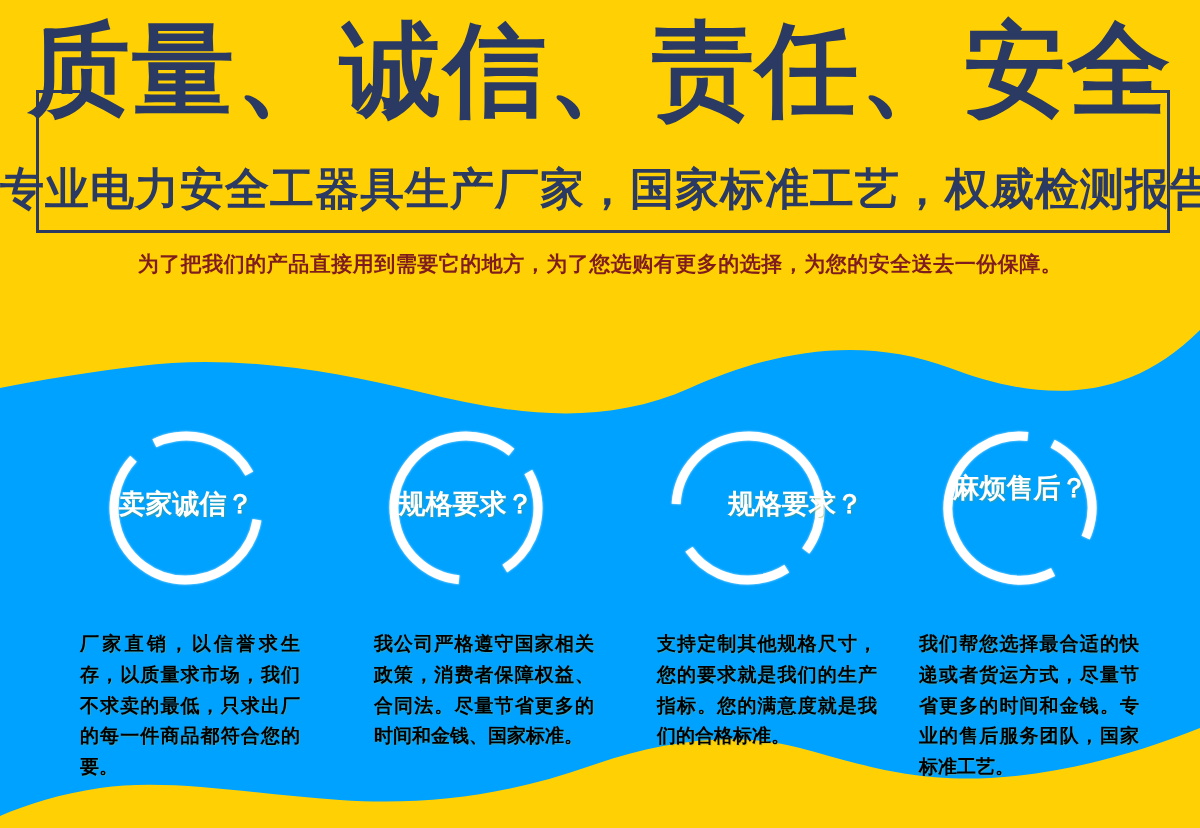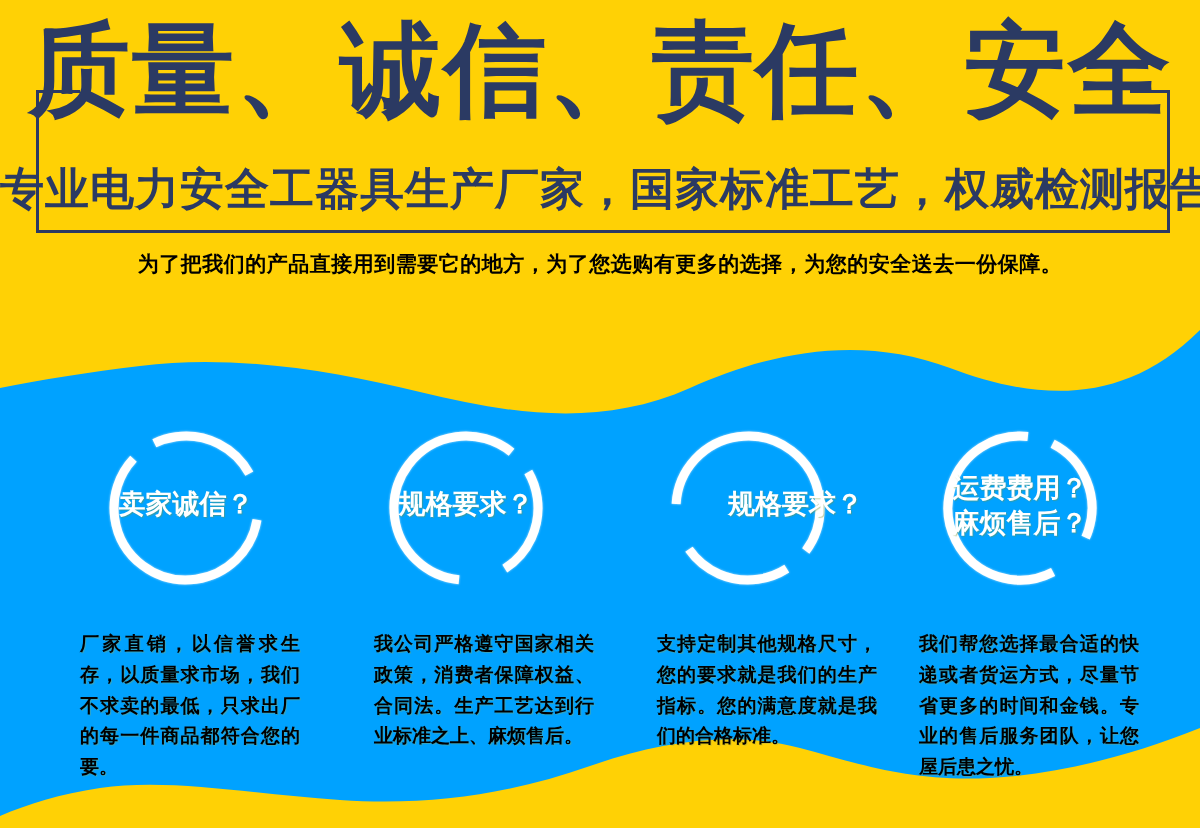--- a/index.html
+++ b/index.html
@@ -62,21 +62,21 @@
     z-index:6;
     white-space:nowrap;
   }
   .tagline-cn{
     position:absolute;left:0;top:250px;width:1200px;
     text-align:center;
     font-family:"Liberation Serif", serif;
     font-weight:bold;
     font-size:21px;
     letter-spacing:0.5px;
-    color:#000000;
+    color:#7f1d1d;
     z-index:6;white-space:nowrap;
   }
   .tagline-en{
     position:absolute;left:0;top:286px;width:1200px;
     text-align:center;
     font-family:"Liberation Serif", serif;
     font-weight:bold;
     font-size:12.5px;
     letter-spacing:0.2px;
     color:#2b3a63;
@@ -168,21 +168,21 @@
 
     <div class="feature">
       <div class="ring-wrap" style="left:384px;top:426px;">
         <svg viewBox="0 0 164 164">
           <circle cx="82" cy="82" r="72" fill="none" stroke="#ffffff" stroke-width="9" stroke-dasharray="268 26 110 48" stroke-dashoffset="-130" transform="rotate(-8 82 82)"></circle>
         </svg>
       </div>
       <div class="ring-label" style="left:351px;top:487px;">
         <div>规格要求？</div>
       </div>
-      <div class="desc" style="left:374px;top:629px;">我公司严格遵守国家相关政策，消费者保障权益、合同法。生产工艺达到行业标准之上、麻烦售后。</div>
+      <div class="desc" style="left:374px;top:629px;">我公司严格遵守国家相关政策，消费者保障权益、合同法。尽量节省更多的时间和金钱、国家标准。</div>
     </div>
 
     <div class="feature">
       <div class="ring-wrap" style="left:666px;top:426px;">
         <svg viewBox="0 0 164 164">
           <circle cx="82" cy="82" r="72" fill="none" stroke="#ffffff" stroke-width="9" stroke-dasharray="268 26 110 48" stroke-dashoffset="-240" transform="rotate(-8 82 82)"></circle>
         </svg>
       </div>
       <div class="ring-label" style="left:633px;top:487px;text-align:right;">
         <div>规格要求？</div>
@@ -190,20 +190,19 @@
       <div class="desc" style="left:657px;top:629px;">支持定制其他规格尺寸，您的要求就是我们的生产指标。您的满意度就是我们的合格标准。</div>
     </div>
 
     <div class="feature">
       <div class="ring-wrap" style="left:938px;top:426px;">
         <svg viewBox="0 0 164 164">
           <circle cx="82" cy="82" r="72" fill="none" stroke="#ffffff" stroke-width="9" stroke-dasharray="268 26 110 48" stroke-dashoffset="-56" transform="rotate(18 82 82)"></circle>
         </svg>
       </div>
       <div class="ring-label" style="left:905px;top:471px;">
-        <div>运费费用？</div>
         <div>麻烦售后？</div>
       </div>
-      <div class="desc" style="left:919px;top:629px;">我们帮您选择最合适的快递或者货运方式，尽量节省更多的时间和金钱。专业的售后服务团队，让您屋后患之忧。</div>
+      <div class="desc" style="left:919px;top:629px;">我们帮您选择最合适的快递或者货运方式，尽量节省更多的时间和金钱。专业的售后服务团队，国家标准工艺。</div>
     </div>
 
   </div>
 </div>
 
 </body></html>

